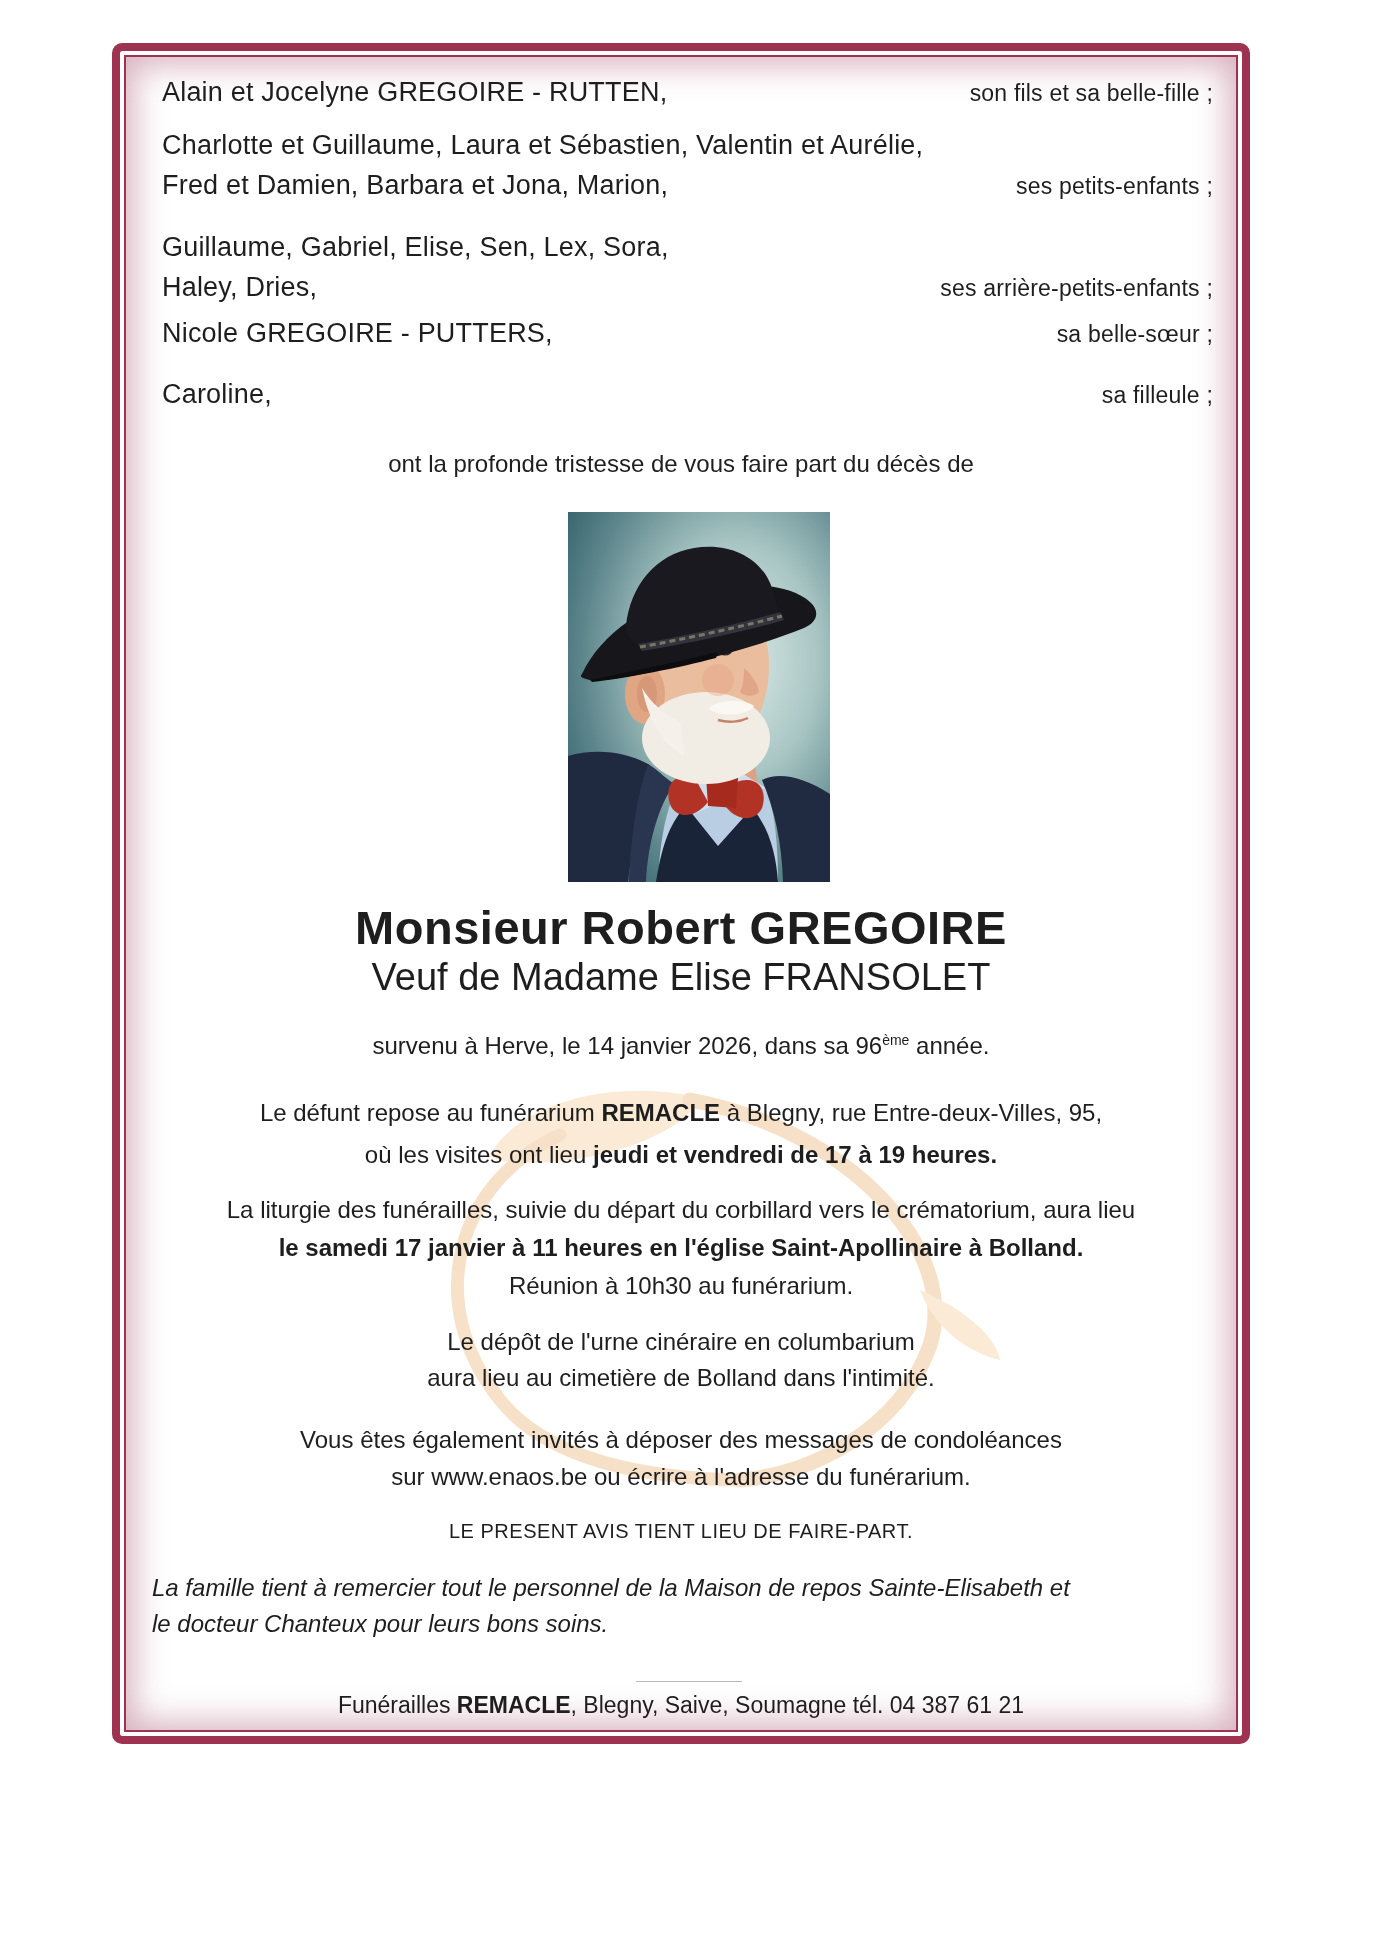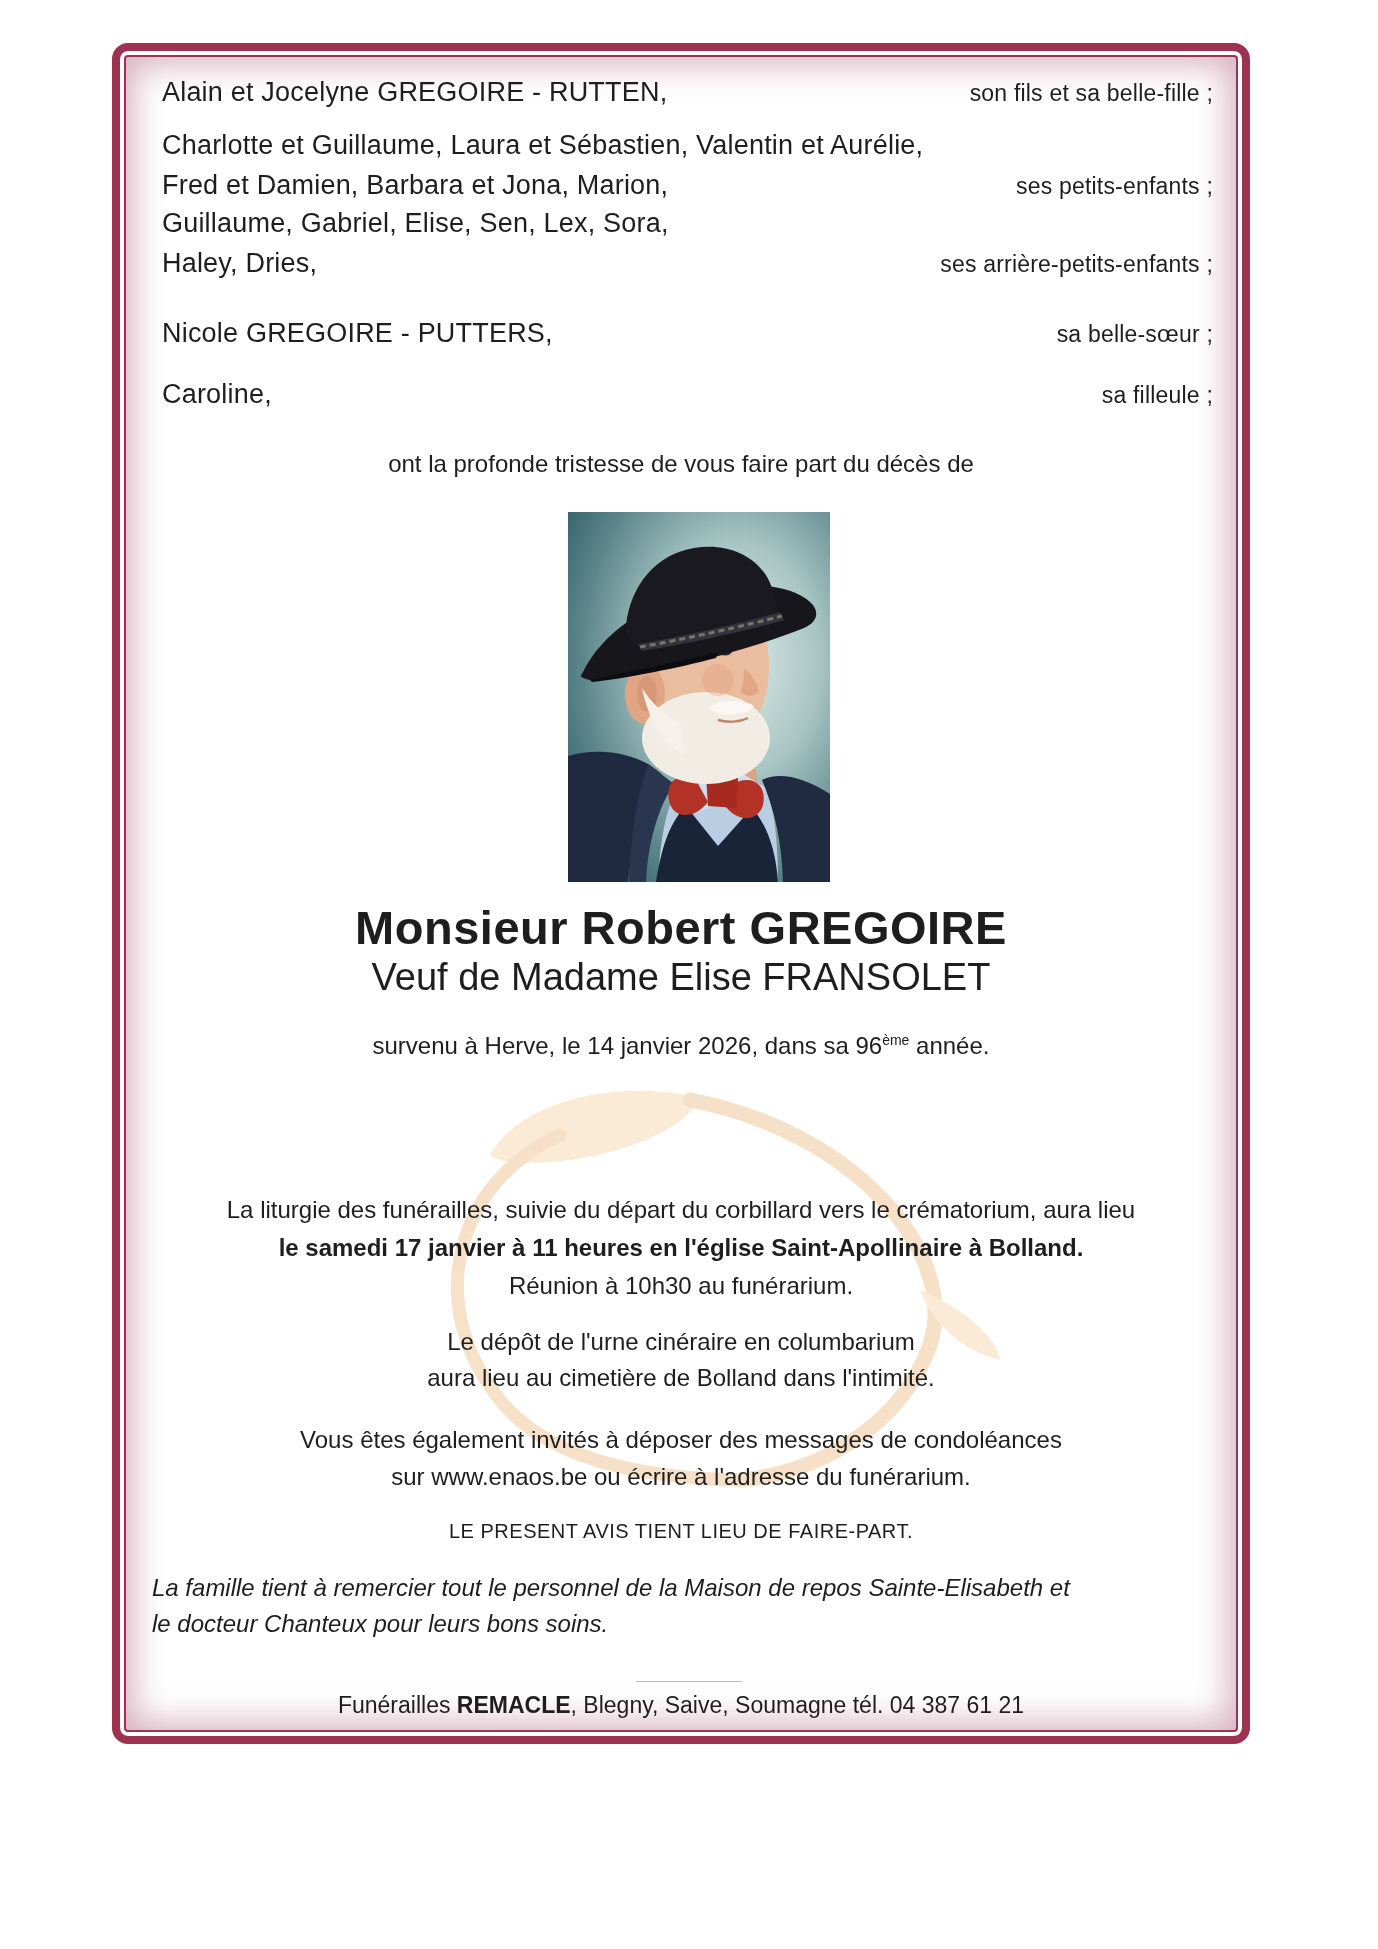--- a/index.html
+++ b/index.html
@@ -2,21 +2,21 @@
 <html><head>
 <meta charset="utf-8">
 <style>
   html,body { margin:0; padding:0; background:#ffffff; }
   .page {
     position:relative; width:1378px; height:1949px; background:#ffffff;
     font-family:"Liberation Sans","DejaVu Sans",sans-serif; color:#1e1e1e; overflow:hidden;
   }
   .frame {
     position:absolute; left:112px; top:43px; width:1138px; height:1701px;
-    box-sizing:border-box; border:8px solid #9d3251; border-radius:16px;
+    box-sizing:border-box; border:8px solid #9d3251; border-radius:10px;
     box-shadow: inset 0 0 0 4px #ffffff, inset 0 0 0 6px #9d3251,
                 inset 0 0 32px 14px rgba(158,62,94,0.40);
     background:transparent;
     padding-left:22px;
   }
   .frame * { box-sizing:border-box; }
   .abs { position:absolute; left:0; right:0; }
   .watermark { position:absolute; left:240px; top:960px; width:780px; height:540px; z-index:0; pointer-events:none; }
   .content-layer { position:absolute; inset:0; z-index:1; }
 
@@ -71,21 +71,21 @@
       </div>
       <div class="family-entry" style="top:74px;">
         <div class="family-line">
           <span class="family-name">Charlotte et Guillaume, Laura et Sébastien, Valentin et Aurélie,</span>
         </div>
         <div class="family-line">
           <span class="family-name">Fred et Damien, Barbara et Jona, Marion,</span>
           <span class="family-rel">ses petits-enfants ;</span>
         </div>
       </div>
-      <div class="family-entry" style="top:152px;">
+      <div class="family-entry" style="top:176px;">
         <div class="family-line">
           <span class="family-name">Guillaume, Gabriel, Elise, Sen, Lex, Sora,</span>
         </div>
         <div class="family-line">
           <span class="family-name">Haley, Dries,</span>
           <span class="family-rel">ses arrière-petits-enfants ;</span>
         </div>
       </div>
       <div class="family-entry" style="top:262px;">
         <div class="family-line">
@@ -153,20 +153,24 @@
           <path d="M70,132 C118,124 178,110 212,100 L216,108 C182,118 120,132 74,139 Z" fill="#33333d"></path>
           <path d="M72,135 C118,127 180,113 214,104" stroke="#7a7464" stroke-width="3" stroke-dasharray="6 4" fill="none"></path>
           <path d="M22,168 C60,160 110,150 150,140 L148,146 C110,156 60,166 24,170 Z" fill="#0d0d10"></path>
         </svg>
       </div>
 
       <div class="abs center-line deceased-title">Monsieur Robert GREGOIRE</div>
       <div class="abs center-line deceased-sub">Veuf de Madame Elise FRANSOLET</div>
       <div class="abs center-line death-line"><span>survenu à Herve, le 14 janvier 2026, dans sa 96</span><sup>ème</sup><span> année.</span></div>
 
+      <div class="abs repose">
+        <div class="center-line"><span>Le défunt repose au funérarium </span><b>REMACLE</b><span> à Blegny, rue Entre-deux-Villes, 95,</span></div>
+        <div class="center-line"><span>où les visites ont lieu </span><b>jeudi et vendredi de 17 à 19 heures.</b></div>
+      </div>
 
       <div class="abs liturgie">
         <div class="center-line">La liturgie des funérailles, suivie du départ du corbillard vers le crématorium, aura lieu</div>
         <div class="center-line"><b>le samedi 17 janvier à 11 heures en l'église Saint-Apollinaire à Bolland.</b></div>
         <div class="center-line">Réunion à 10h30 au funérarium.</div>
       </div>
 
       <div class="abs condoleances">
         <div class="center-line">Vous êtes également invités à déposer des messages de condoléances</div>
         <div class="center-line">sur www.enaos.be ou écrire à l'adresse du funérarium.</div>

